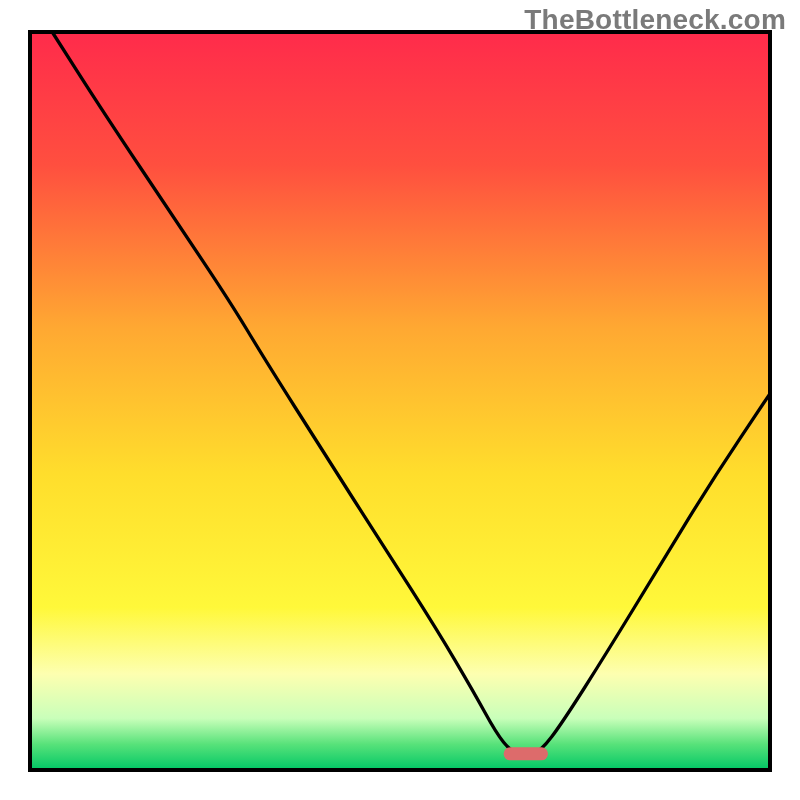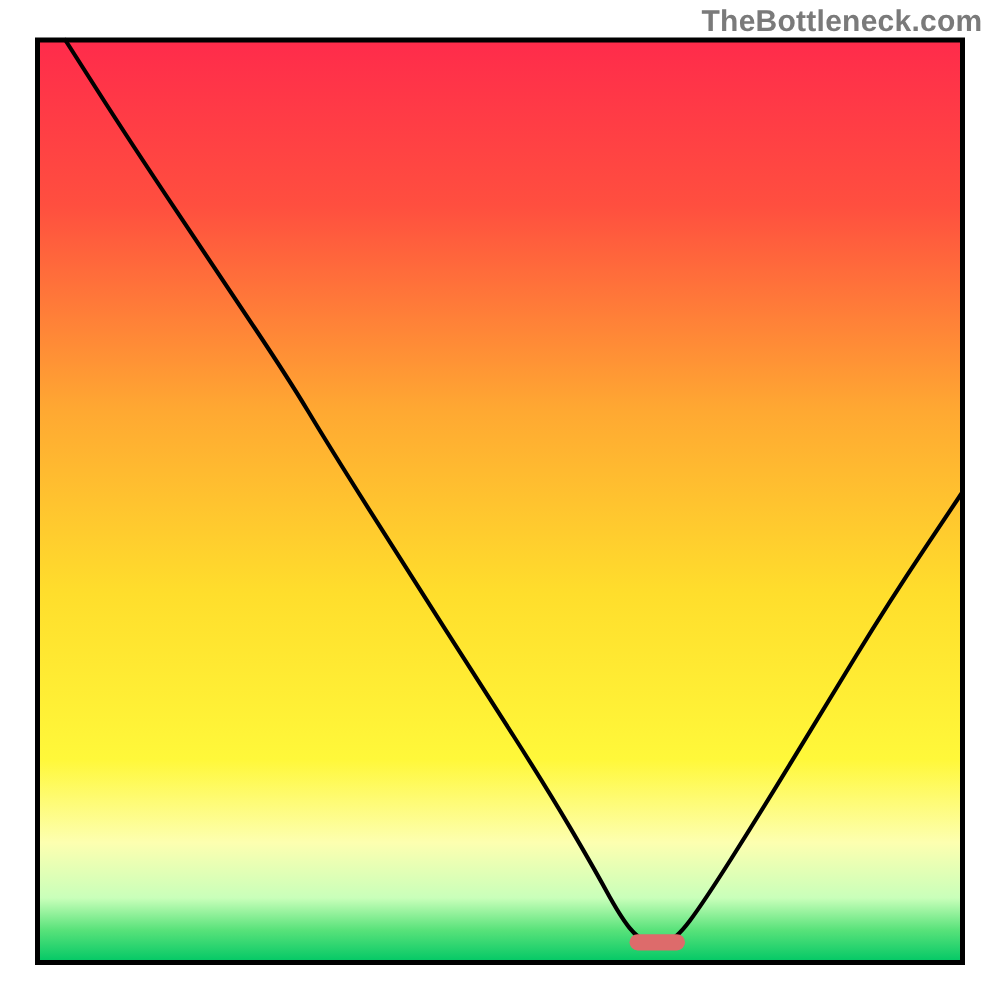--- a/index.html
+++ b/index.html
@@ -12,21 +12,21 @@
   }
   .frame {
     position: relative;
     width: 800px;
     height: 800px;
   }
   .watermark {
     position: absolute;
     top: 4px;
     right: 14px;
-    font-size: 24px;
+    font-size: 28px;
     font-weight: bold;
     color: #7a7a7a;
     letter-spacing: 0.2px;
   }
   svg {
     display: block;
   }
 </style>
 </head>
 <body>

